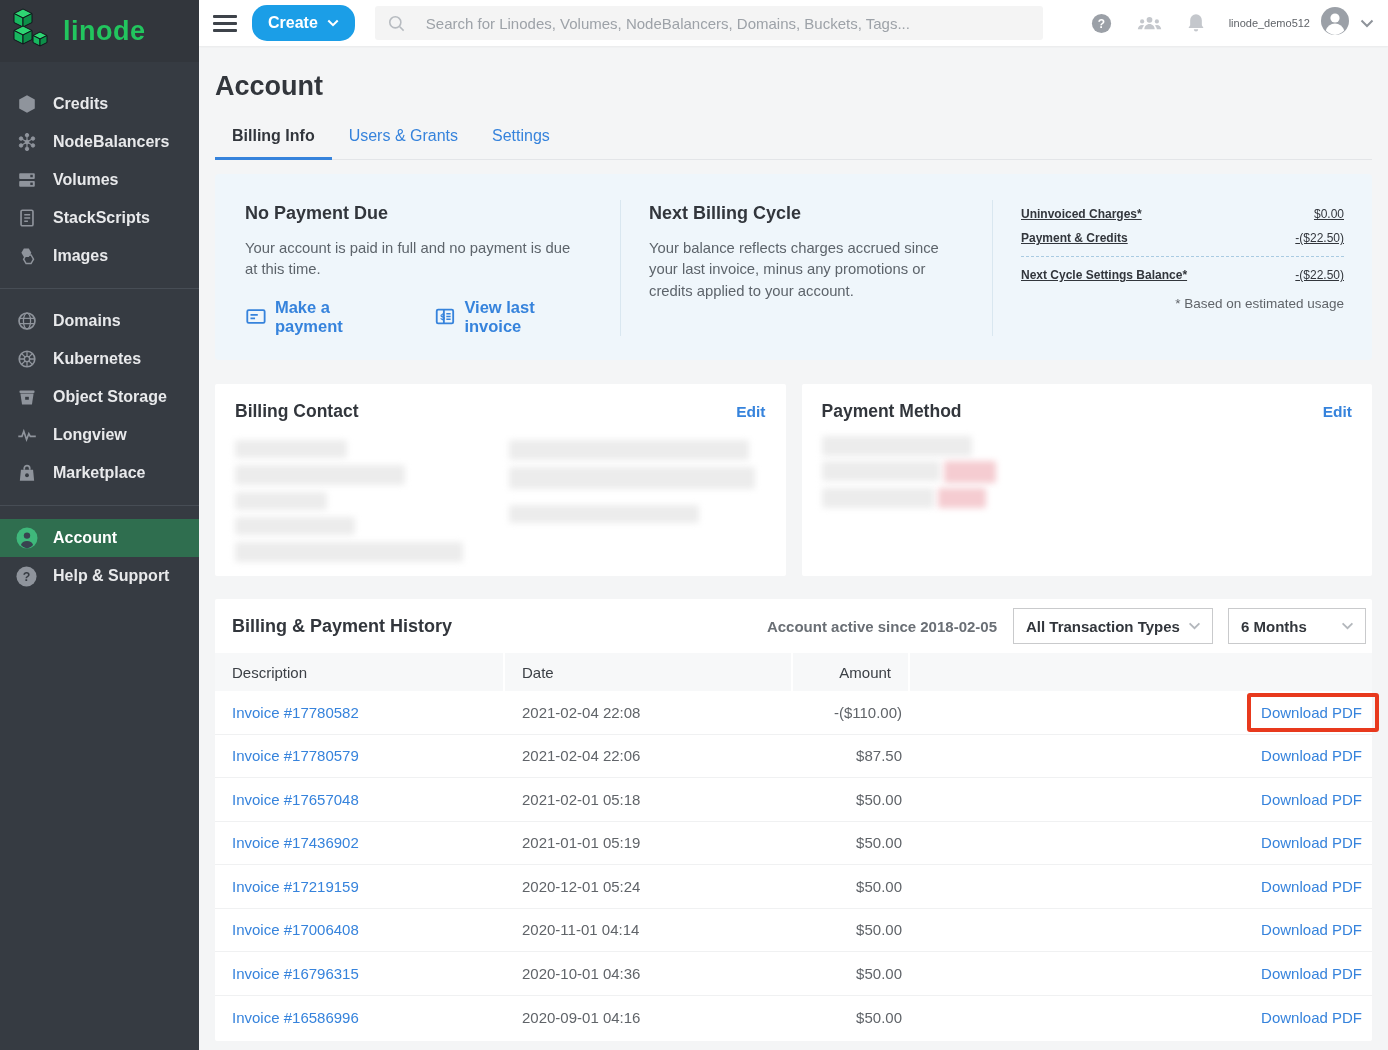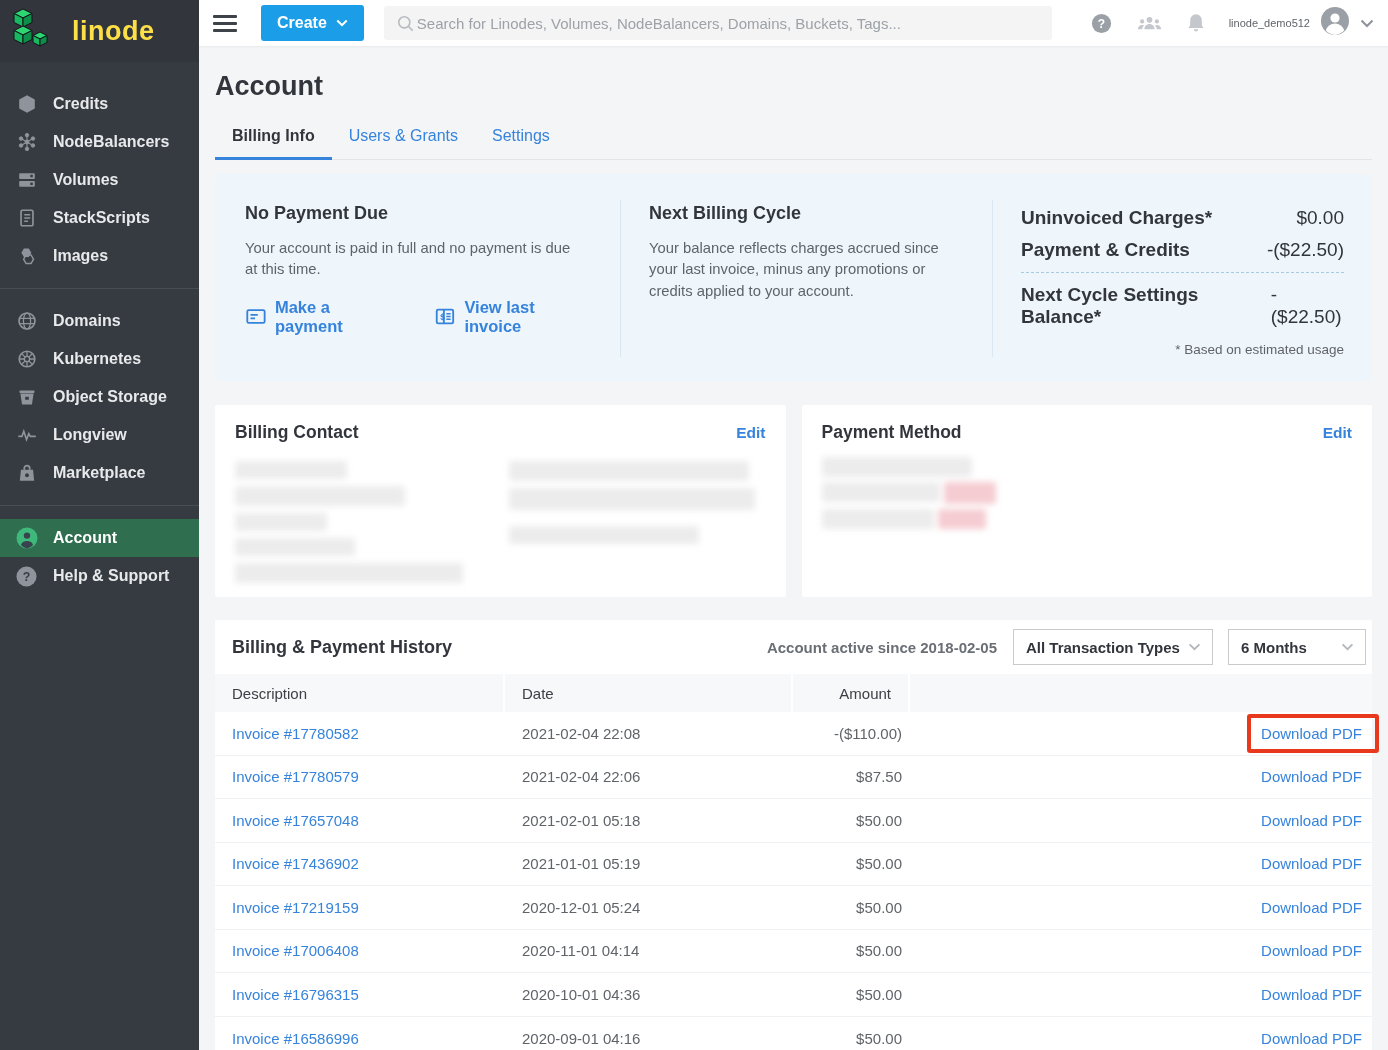--- a/index.html
+++ b/index.html
@@ -4,38 +4,38 @@
 <style>
   * { box-sizing: border-box; margin: 0; padding: 0; }
   html,body { width:1388px; height:1050px; }
   body {
     font-family: "Liberation Sans", sans-serif;
     background:#f4f5f6; position:relative; overflow:hidden; color:#32363c;
   }
   
   .sidebar { position:absolute; left:0; top:0; width:199px; height:100%; background:#363b42; z-index:5; }
   .logo-row { height:62px; background:#32363c; display:flex; align-items:center; padding-left:13px; }
-  .logo-text { color:#fde047; font-size:27px; font-weight:bold; letter-spacing:.5px; margin-left:23px; }
+  .logo-text { color:#22c55e; font-size:27px; font-weight:bold; letter-spacing:.5px; margin-left:14px; }
   .nav { padding-top:23px; }
   .side-item { height:38px; display:flex; align-items:center; padding-left:13px; cursor:pointer; }
   .side-item .icon { width:27px; display:flex; justify-content:center; align-items:center; color:#8f949c; }
   .side-item .label { margin-left:13px; color:#e8e9eb; font-weight:bold; font-size:16px; }
   .side-item.active { background:var(--c-active_green,#2f6e4f); }
   .side-item.active .label { color:#ffffff; }
   .side-divider { height:1px; background:#474d55; margin:13px 0; }
   
   .topbar { position:absolute; left:199px; top:0; right:0; height:46px; background:#fff;
     display:flex; align-items:center; padding:0 14px; box-shadow:0 1px 2px rgba(0,0,0,.05); z-index:4; }
   .hamburger { width:24px; height:17px; display:flex; flex-direction:column; justify-content:space-between; cursor:pointer; }
   .hamburger span { height:3px; background:#3e434a; border-radius:1px; }
-  .create-btn { margin-left:24px; height:36px; background:var(--c-create_blue,#1b9ee7); color:#fff;
-    font-weight:bold; font-size:16px; border:none; border-radius:3px; padding:0 16px;
+  .create-btn { margin-left:15px; height:36px; background:var(--c-create_blue,#1b9ee7); color:#fff;
+    font-weight:bold; font-size:16px; border:none; border-radius:15px; padding:0 16px;
     display:flex; align-items:center; gap:9px; cursor:pointer; font-family:inherit; }
   .searchbar { margin-left:20px; width:668px; height:34px; background:#f4f4f4; border-radius:3px;
-    display:flex; align-items:center; padding:0 12px; gap:2px; }
+    display:flex; align-items:center; padding:0 12px; gap:20px; }
   .searchbar input { flex:1; border:none; background:transparent; outline:none; font-size:15px;
     color:#444; font-family:inherit; }
   .searchbar input::placeholder { color:#9da2a8; }
   .top-right { margin-left:auto; display:flex; align-items:center; gap:23px; }
   .top-ic { display:flex; align-items:center; cursor:pointer; }
   .username { font-size:11px; color:#606469; cursor:pointer; }
   .user-chunk { display:flex; align-items:center; gap:10px; cursor:pointer; }
   
   .main { position:absolute; left:199px; top:46px; right:0; bottom:0; background:#f4f5f6;
     padding:0 16px; overflow:hidden; }
@@ -48,21 +48,21 @@
   .summary { margin-top:14px; background:var(--c-summary_bg,#eff6fb); border-radius:4px;
     display:flex; padding:26px 0 24px; min-height:186px; }
   .s-col1 { width:405px; padding:0 30px; }
   .s-col2 { width:372px; padding:0 28px; border-left:1px solid #d9e7f0; }
   .s-col3 { flex:1; padding:2px 28px 0; border-left:1px solid #d9e7f0; }
   .s-title { font-size:18px; font-weight:bold; color:#32363c; margin-top:3px; }
   .s-body { margin-top:14px; font-size:14.8px; line-height:1.45; color:#5d646b; max-width:332px; }
   .s-links { display:flex; gap:38px; margin-top:17px; }
   .s-link { display:flex; align-items:center; gap:8px; color:var(--c-link_blue,#3683dc);
     font-weight:bold; font-size:16.5px; cursor:pointer; }
-  .trow { display:flex; justify-content:space-between; align-items:flex-start; padding:5px 0; font-size:19px; }
+  .trow { display:flex; justify-content:space-between; align-items:flex-start; padding:5px 0; font-size:12px;text-decoration:underline; }
   .trow .tlabel { font-weight:bold; color:#32363c; }
   .trow .tvalue { color:#32363c; }
   .trow.dashed { border-top:1px dashed #a9cbe2; margin-top:6px; padding-top:11px; }
   .footnote { text-align:right; color:#606469; font-size:13.5px; margin-top:9px; }
   
   .cards { display:flex; gap:16px; margin-top:24px; }
   .card { flex:1; background:#fff; height:192px; padding:17px 20px; border-radius:2px; }
   .card-head { display:flex; justify-content:space-between; align-items:baseline; }
   .card-title { font-size:17.5px; font-weight:bold; color:#32363c; }
   .edit-link { color:var(--c-link_blue,#3683dc); font-weight:bold; font-size:15.5px; cursor:pointer; }

